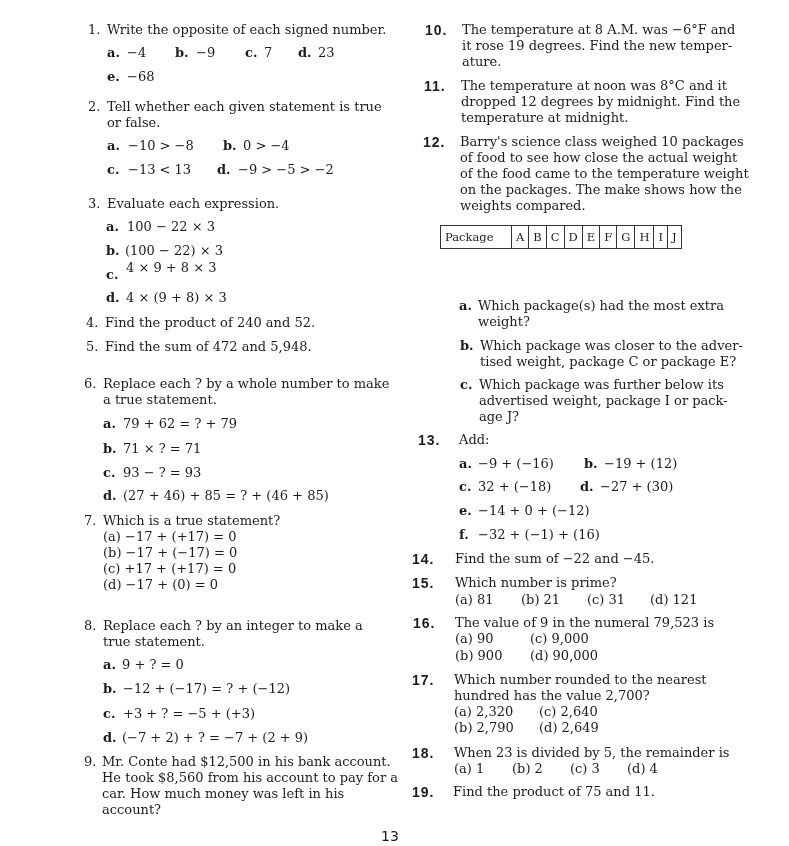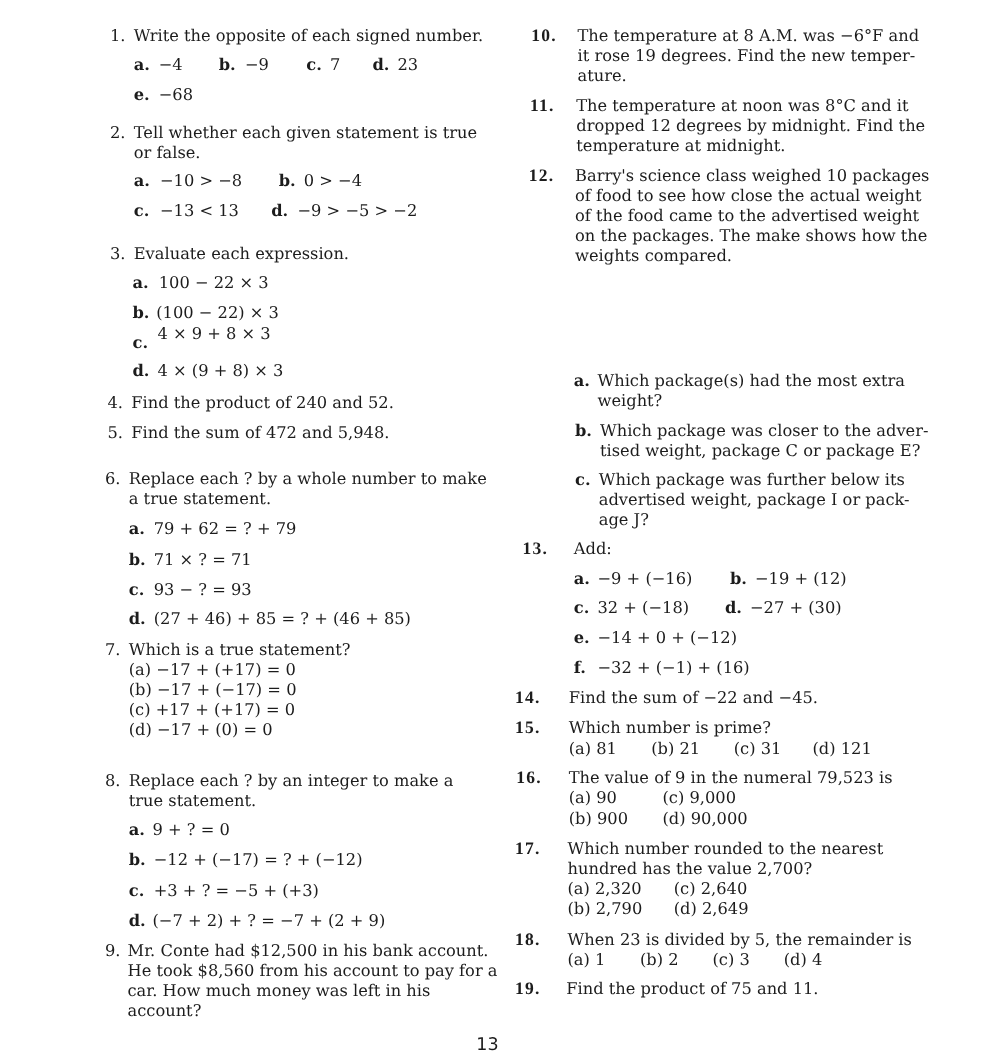--- a/index.html
+++ b/index.html
@@ -1,21 +1,21 @@
 <!DOCTYPE html>
 <html><head>
 <meta charset="utf-8">
 <style>
   html, body { margin: 0; padding: 0; background: #ffffff; }
   body { width: 789px; height: 846px; position: relative; overflow: hidden;
          font-family: "DejaVu Serif", "Liberation Serif", serif; color: #1c1c1c; font-size: 13px; }
   .page { position: absolute; inset: 0; }
   .abs { position: absolute; white-space: nowrap; line-height: 16px; }
   .num { font-weight: normal; }
-  .rnum { font-family: Liberation Serif, serif; font-weight: bold; font-size: 14px; letter-spacing: 1px; }
+  .rnum { font-family: Liberation Sans, sans-serif; font-weight: bold; font-size: 14px; letter-spacing: 1px; }
   .lbl { font-weight: bold; }
   .it { }
   table.pkg { position: absolute; left: 440px; top: 225px; border-collapse: collapse; font-size: 11.5px; }
   table.pkg td { border: 1px solid #333; padding: 0 4px; text-align: center; height: 22px; }
   table.pkg tr.row2 td { height: 34px; }
   table.pkg td.hd { text-align: left; padding: 0 4px; }
   .pg { position: absolute; left: 381px; top: 828px; font-family: "DejaVu Sans", "Liberation Sans", sans-serif; font-size: 14px; }
 </style>
 </head>
 <body>
@@ -129,27 +129,40 @@
     <span class="abs rnum" style="left:424px;top:78px">11.</span>
     <span class="abs" style="left:461px;top:78px">The temperature at noon was 8°C and it</span>
     <span class="abs" style="left:461px;top:94px">dropped 12 degrees by midnight. Find the</span>
     <span class="abs" style="left:461px;top:110px">temperature at midnight.</span>
   </div>
 
   <div>
     <span class="abs rnum" style="left:423px;top:134px">12.</span>
     <span class="abs" style="left:460px;top:134px">Barry's science class weighed 10 packages</span>
     <span class="abs" style="left:460px;top:150px">of food to see how close the actual weight</span>
-    <span class="abs" style="left:460px;top:166px">of the food came to the advertised weight</span>
+    <span class="abs" style="left:460px;top:166px">of the food came to the temperature weight</span>
     <span class="abs" style="left:460px;top:182px">on the packages. The make shows how the</span>
     <span class="abs" style="left:460px;top:198px">weights compared.</span>
   </div>
 
   <table class="pkg">
     <tbody>
+        <tr>
+      <td class="hd" style="width:62px">Package</td>
+      <td>A</td>
+      <td>B</td>
+      <td>C</td>
+      <td>D</td>
+      <td>E</td>
+      <td>F</td>
+      <td>G</td>
+      <td>H</td>
+      <td>I</td>
+      <td>J</td>
+    </tr>
   </tbody>
     </table>
 
   <div>
     <span class="abs lbl" style="left:459px;top:298px">a.</span>
     <span class="abs" style="left:478px;top:298px">Which package(s) had the most extra</span>
     <span class="abs" style="left:478px;top:314px">weight?</span>
     <span class="abs lbl" style="left:460px;top:338px">b.</span>
     <span class="abs" style="left:480px;top:338px">Which package was closer to the adver-</span>
     <span class="abs" style="left:480px;top:354px">tised weight, package C or package E?</span>

